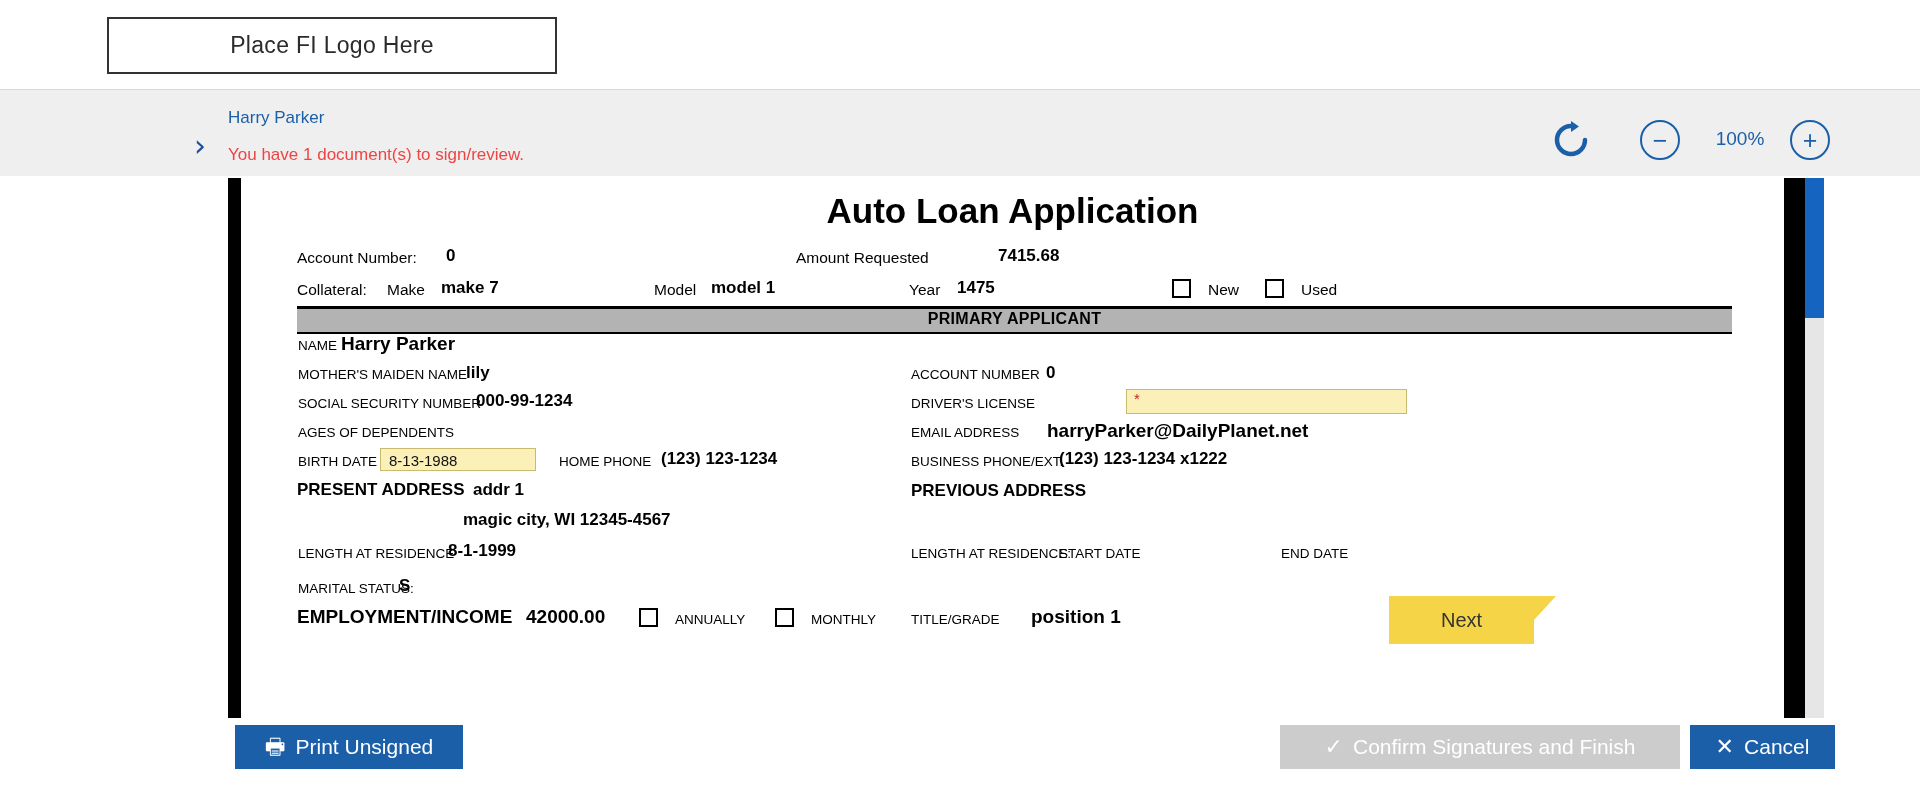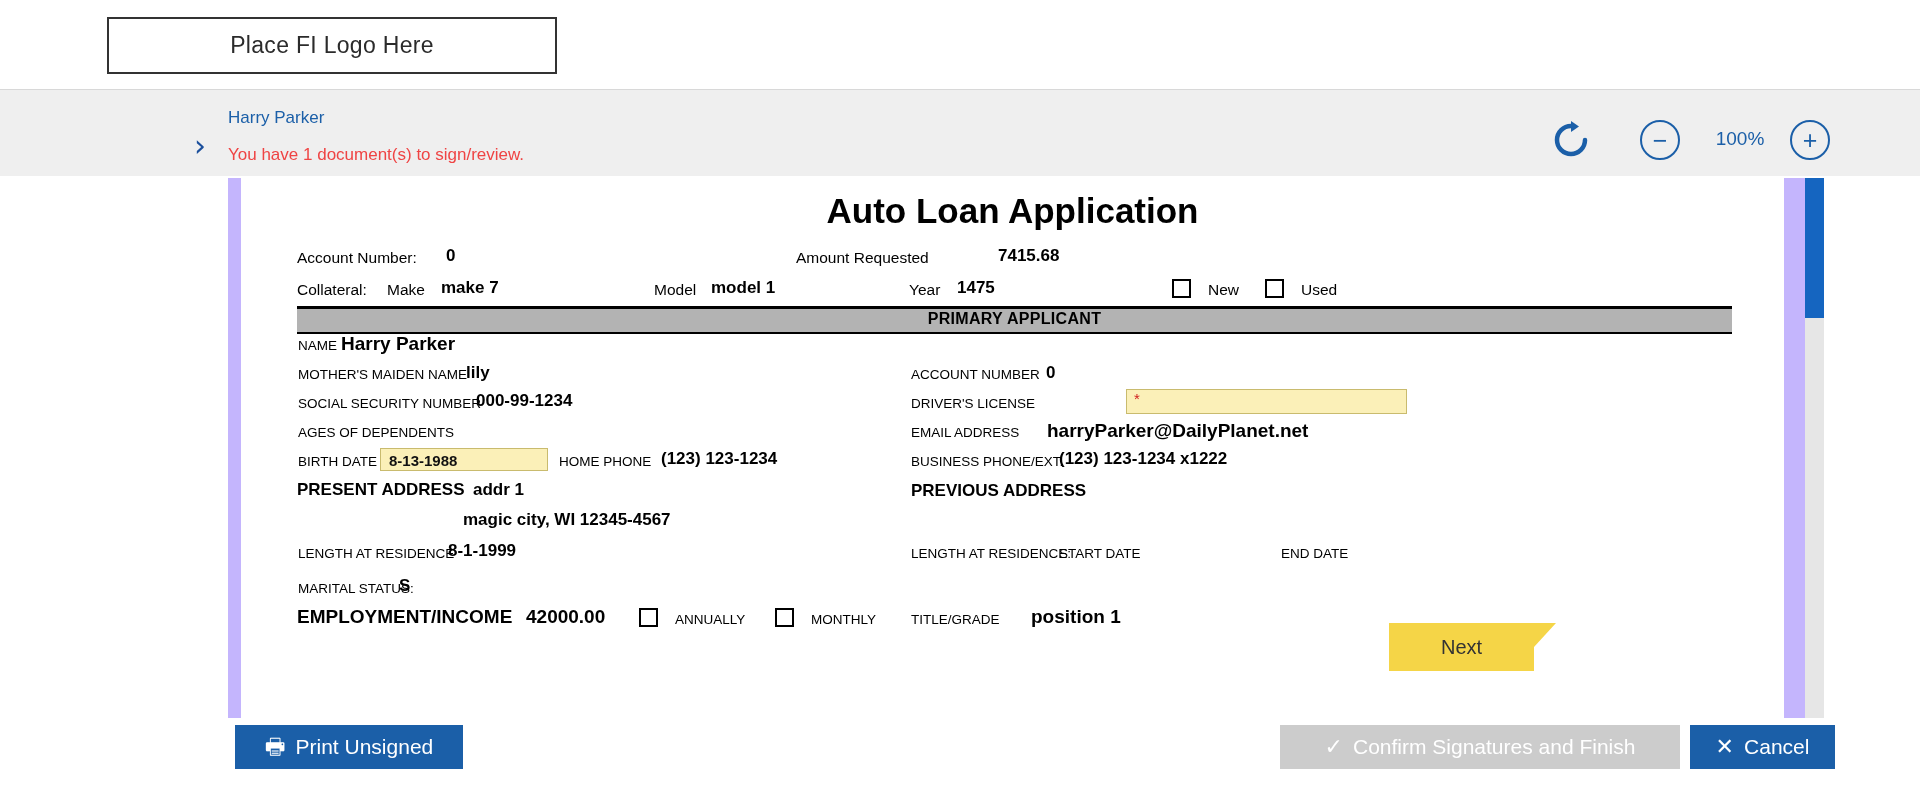--- a/index.html
+++ b/index.html
@@ -102,21 +102,21 @@
     text-align: center;
     font-size: 19px;
     color: #1b5fa8;
   }
 
   
   .viewer {
     position: absolute;
     left: 228px; top: 178px;
     width: 1596px; height: 540px;
-    background: #c4b5fd;
+    background: #000000;
     overflow: hidden;
   }
   .page {
     position: absolute;
     left: 13px; top: 0px;
     width: 1543px; height: 540px;
     background: #ffffff;
     overflow: hidden;
   }
 
@@ -198,21 +198,20 @@
     left: 1148px; top: 418px;
     width: 145px; height: 48px;
     background: #f5d547;
     display: flex;
     align-items: center;
     justify-content: center;
     font-size: 20px;
     color: #333;
     cursor: pointer;
     z-index: 5;
-    margin-top: 27px;
   }
   .next-callout::after {
     content: "";
     position: absolute;
     right: -22px; top: 0;
     width: 0; height: 0;
     border-top: 24px solid #f5d547;
     border-bottom: 24px solid transparent;
     border-right: 22px solid transparent;
   }
@@ -300,21 +299,21 @@
 
       <div class="lbl-s" style="left:57px; top:189px;">MOTHER'S MAIDEN NAME</div>
       <div class="val" style="left:225px; top:185px;">lily</div>
 
       <div class="lbl-s" style="left:57px; top:218px;text-align:right;">SOCIAL SECURITY NUMBER</div>
       <div class="val" style="left:235px; top:213px;">000-99-1234</div>
 
       <div class="lbl-s" style="left:57px; top:247px;">AGES OF DEPENDENTS</div>
 
       <div class="lbl-s" style="left:57px; top:276px;">BIRTH DATE</div>
-      <div class="field-box small" style="left:139px; top:270px; width:168px;font-weight:bold;">
+      <div class="field-box small" style="left:139px; top:270px; width:156px;">
         <div class="field-text">8-13-1988</div>
       </div>
       <div class="lbl-s" style="left:318px; top:276px;">HOME PHONE</div>
       <div class="val" style="left:420px; top:271px;">(123) 123-1234</div>
 
       <div class="val" style="left:56px; top:302px;">PRESENT ADDRESS</div>
       <div class="val" style="left:232px; top:302px;">addr 1</div>
       <div class="val" style="left:222px; top:332px;">magic city, WI 12345-4567</div>
 
       <div class="lbl-s" style="left:57px; top:368px;">LENGTH AT RESIDENCE</div>

